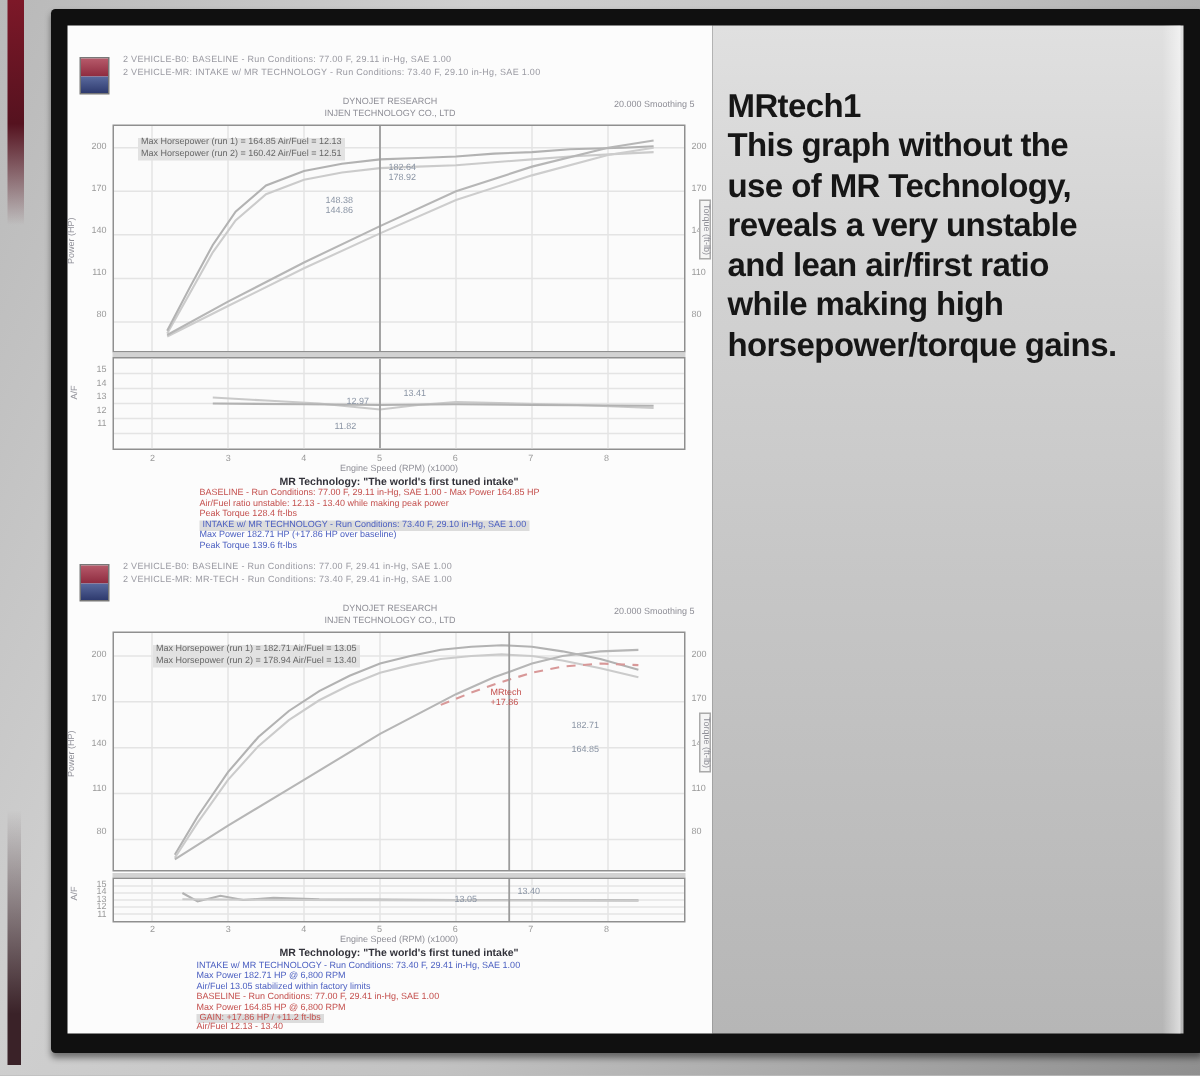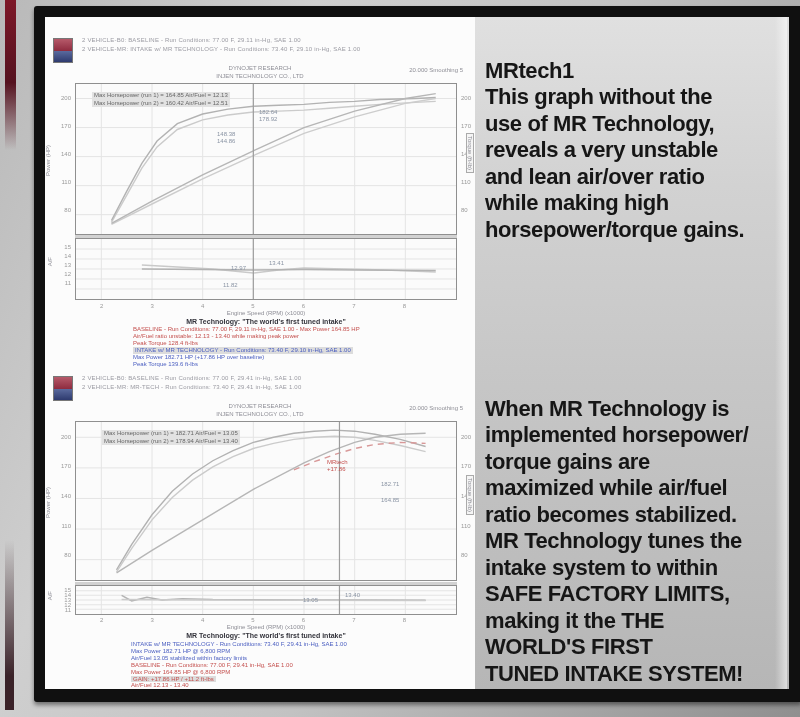--- a/index.html
+++ b/index.html
@@ -294,34 +294,24 @@
             <div class="cred">Air/Fuel 12.13 - 13.40</div>
           </div>
         </div>
       </div>
 
       <div class="right-panel">
         <div class="txtblock" style="top:14px;">
           <span class="ttl">MRtech1</span><span>This graph without the
 use of MR Technology,
 reveals a very unstable
-and lean air/over ratio
+and lean air/first ratio
 while making high
 horsepower/torque gains.</span>
         </div>
         <div class="txtblock" style="top:352px;">
-          <span>When MR Technology is
-implemented horsepower/
-torque gains are
-maximized while air/fuel
-ratio becomes stabilized.
-MR Technology tunes the
-intake system to within
-SAFE FACTORY LIMITS,
-making it the THE
-WORLD'S FIRST
-TUNED INTAKE SYSTEM!</span>
+          
         </div>
       </div>
 
     </div>
   </div>
 </div>
 
 </body></html>

